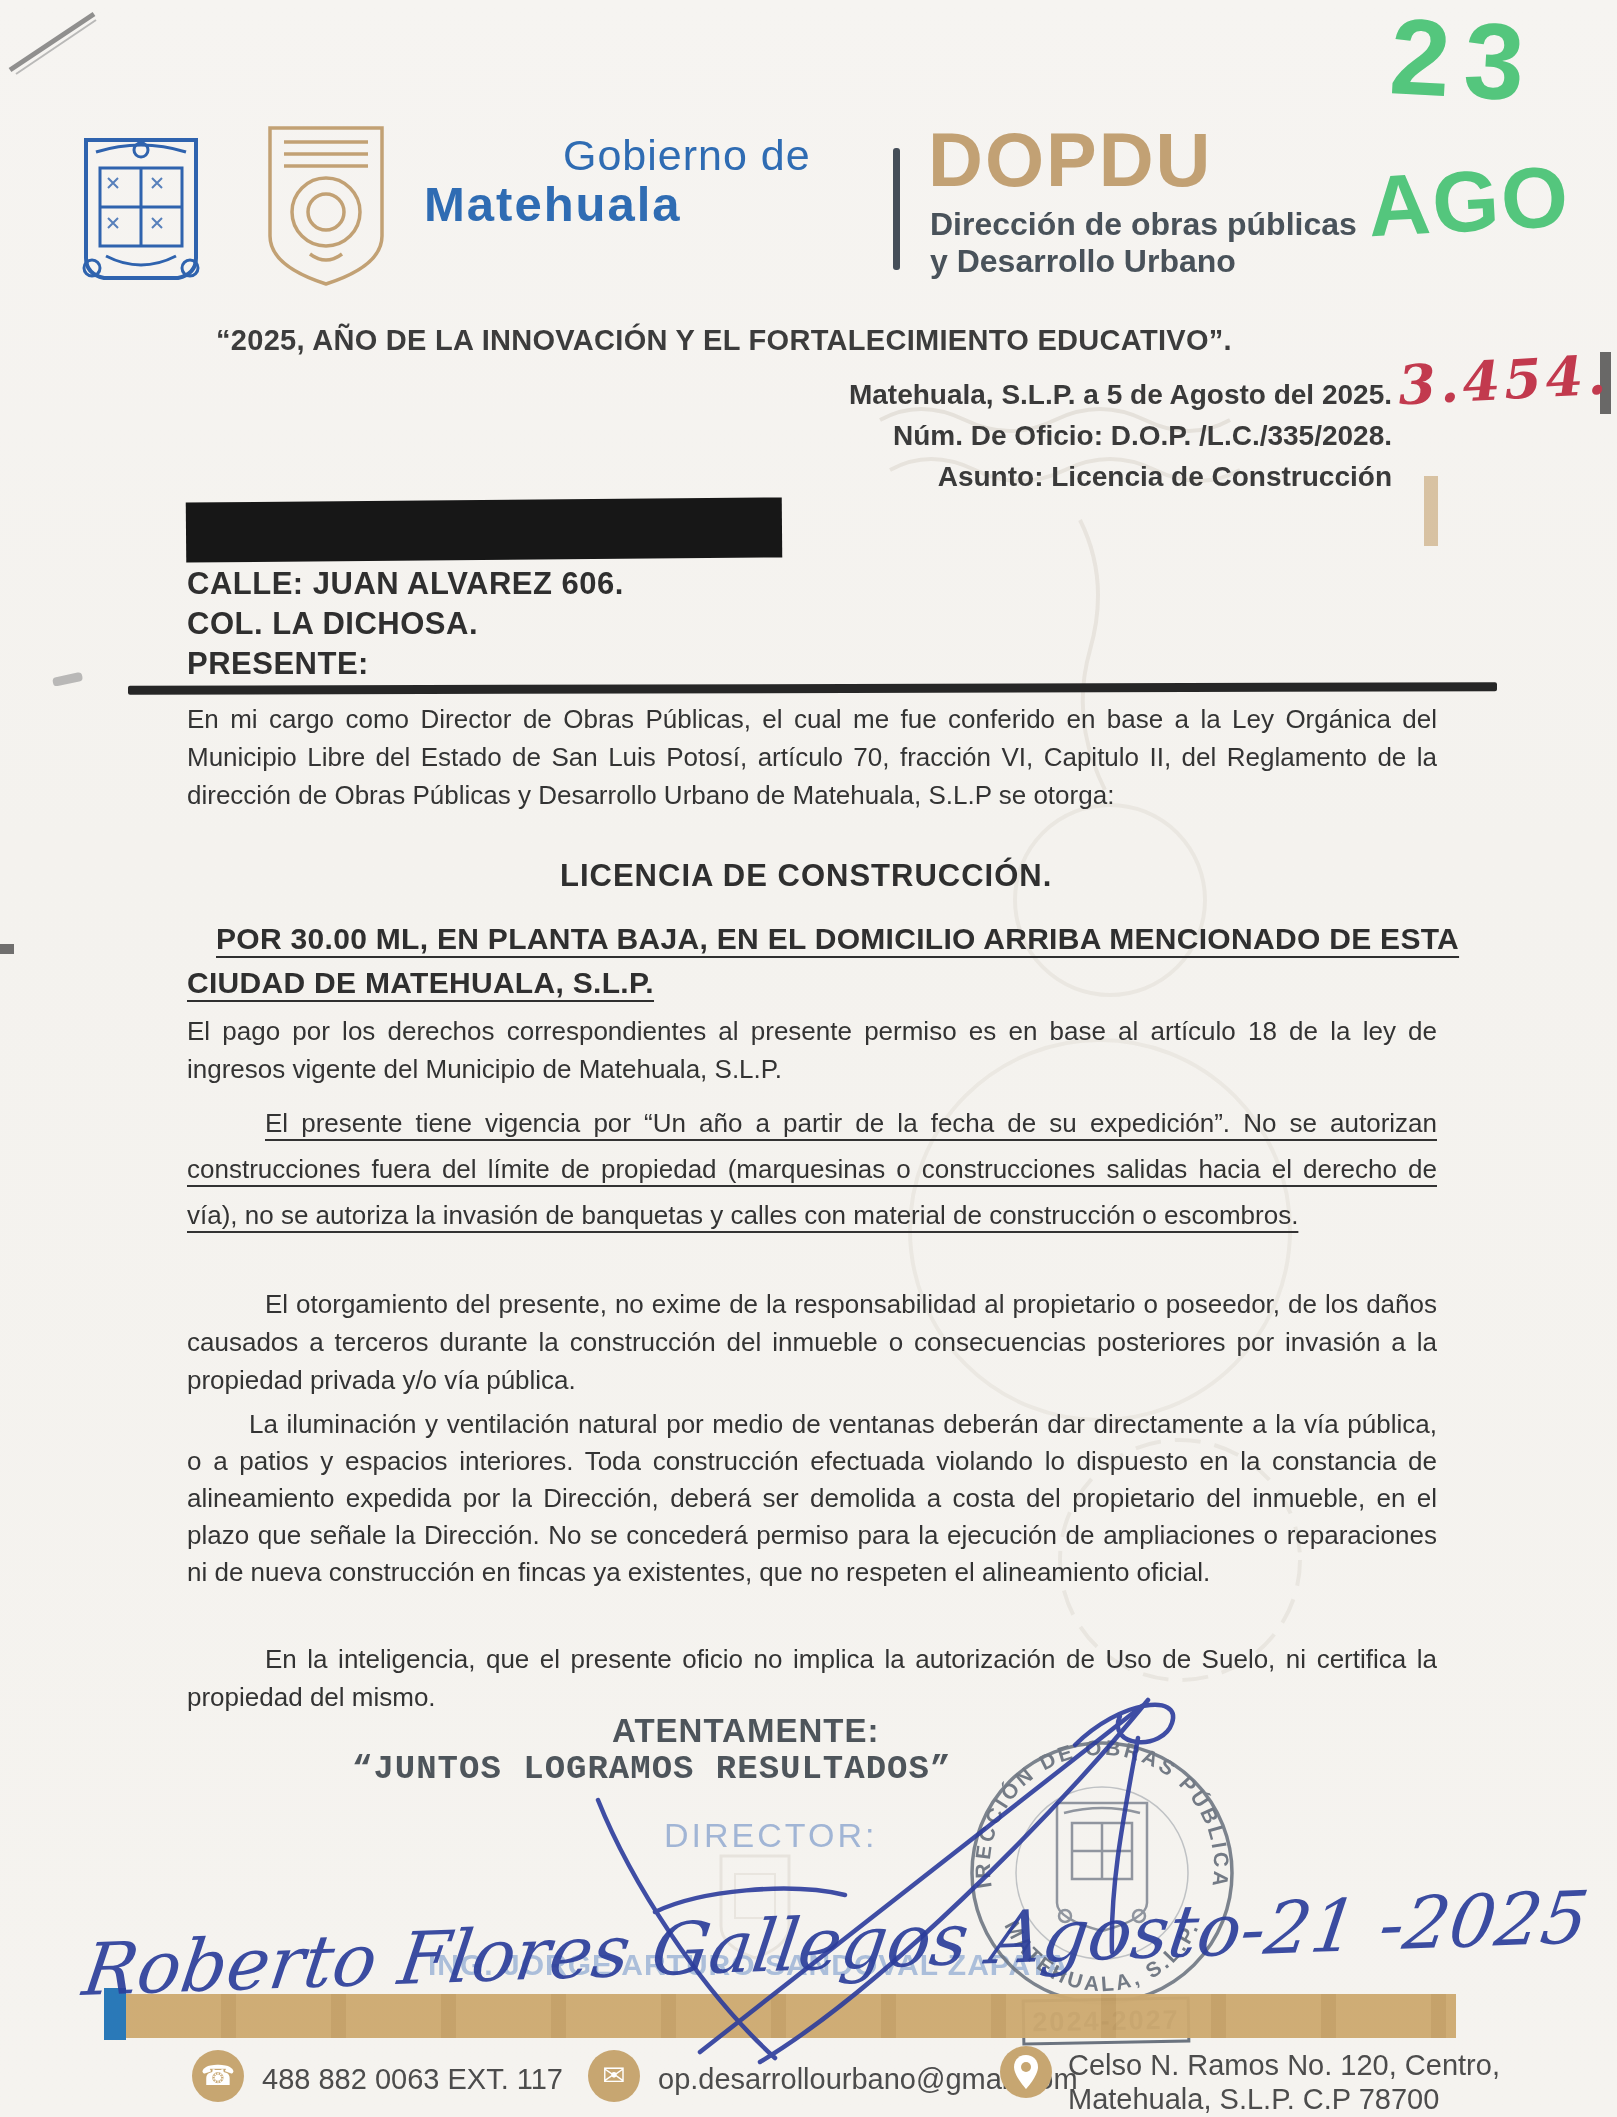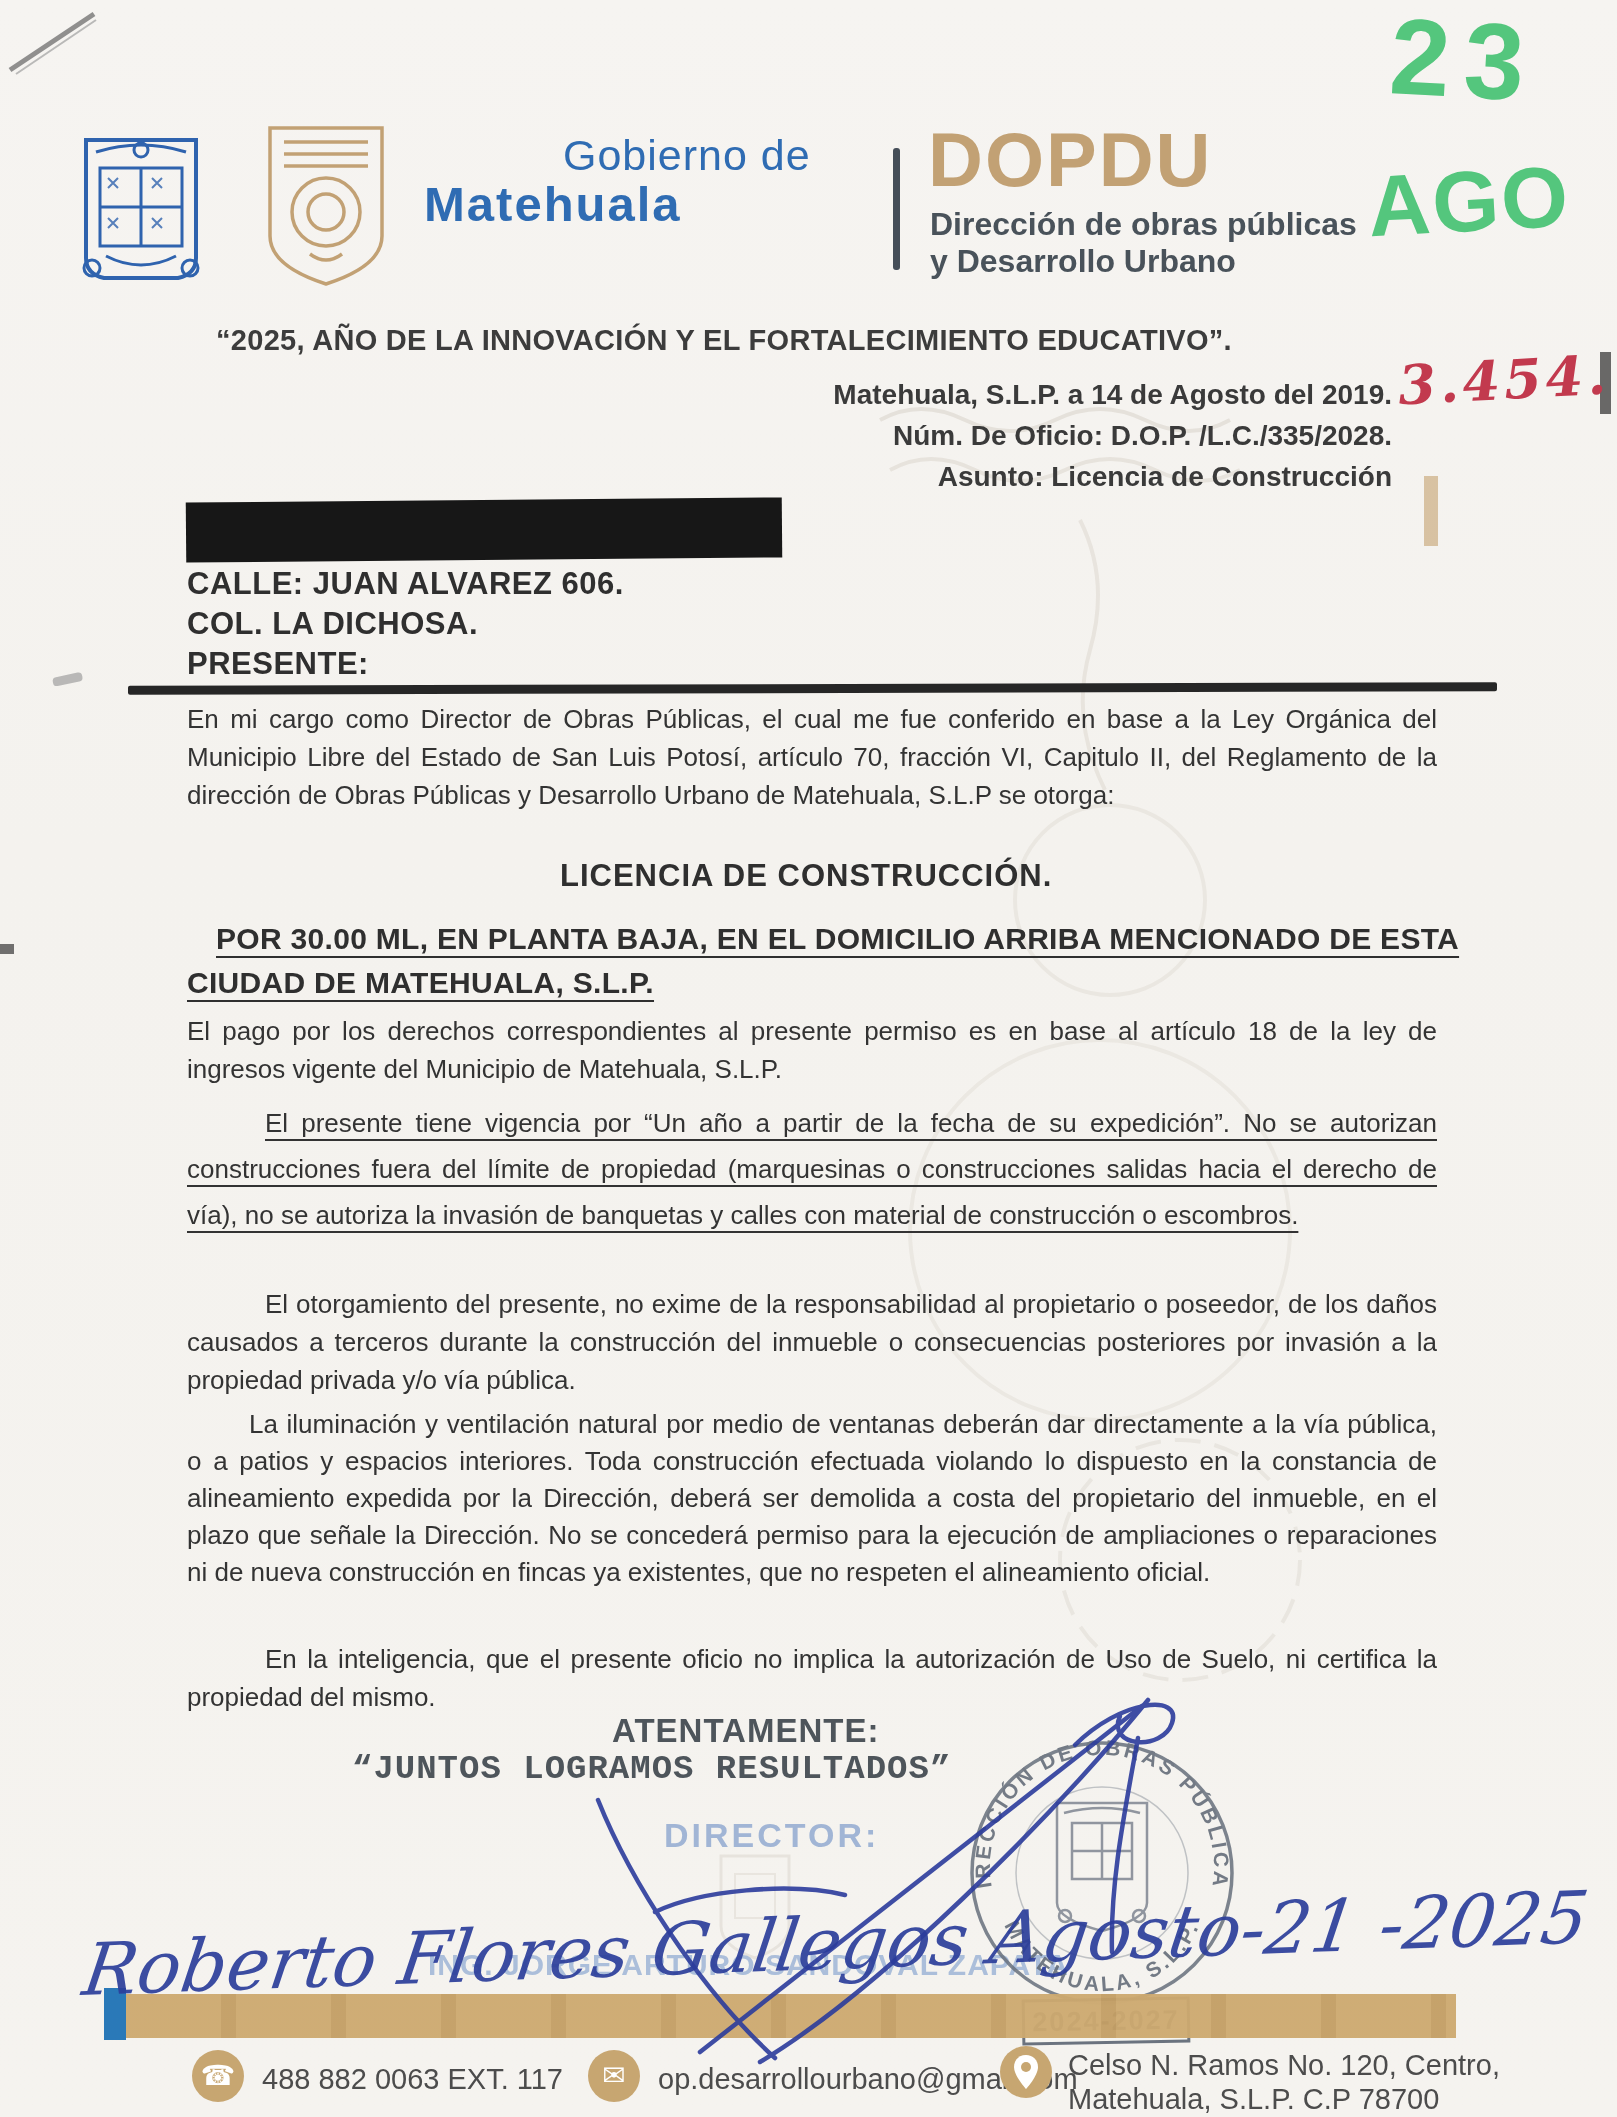--- a/index.html
+++ b/index.html
@@ -21,21 +21,21 @@
   .motto{font-size:29px;font-weight:700;color:#3c3c3c;letter-spacing:.3px;}
   .dateblock{width:700px;text-align:right;font-size:28px;font-weight:700;line-height:41px;color:#3a3a3a;}
   .redact{background:#171717;transform:rotate(-.5deg);}
   .addr{font-size:31px;font-weight:700;color:#2f2f2f;letter-spacing:.5px;}
   .rule{background:#262626;transform:rotate(-.15deg);border-radius:2px;}
   .para{width:1250px;font-size:26px;line-height:38px;text-align:justify;color:#333;}
   .u{ text-decoration:underline;text-decoration-thickness:2px;text-underline-offset:7px;}
   .heading{font-size:31px;font-weight:600;letter-spacing:1px;color:#2f2f2f;}
   .scope{font-size:30px;font-weight:600;color:#2f2f2f;letter-spacing:.3px;}
   .closing{font-size:34px;font-weight:800;color:#4e555b;letter-spacing:1px;}
-  .director{font-size:34px;font-weight:700;color:#93abd1;letter-spacing:3px;opacity:.85;}
+  .director{font-size:34px;font-weight:400;color:#93abd1;letter-spacing:3px;opacity:.85;}
   .dirname{font-size:30px;font-weight:700;color:#a8bcd9;letter-spacing:1px;opacity:.95;}
   
   .green{color:#3ec06e;font-weight:800;opacity:.88;line-height:1;}
   .rednote{color:#c23a4e;font-family:"DejaVu Serif",serif;font-style:italic;font-weight:600;font-size:54px;letter-spacing:4px;}
   .handwrite{
     font-family:"DejaVu Serif",serif;font-style:italic;font-weight:500;
     font-size:72px;color:#2c3e9b;white-space:nowrap;letter-spacing:0px;
     transform:rotate(-2deg) skewX(-10deg);transform-origin:left bottom;opacity:.92;
   }
   
@@ -107,21 +107,21 @@
   <div class="abs acronym" style="left:928px;top:116px;">DOPDU</div>
   <div class="abs dept" style="left:930px;top:206px;">Dirección de obras públicas</div>
   <div class="abs dept" style="left:930px;top:243px;">y Desarrollo Urbano</div>
 
   <div class="abs green" style="left:1390px;top:6px;font-size:108px;transform:rotate(3deg);letter-spacing:14px;">23</div>
   <div class="abs green" style="left:1368px;top:158px;font-size:86px;transform:rotate(-3deg);letter-spacing:2px;">AGO</div>
 
   <div class="abs motto" style="left:216px;top:308px;margin-top:16px;">“2025, AÑO DE LA INNOVACIÓN Y EL FORTALECIMIENTO EDUCATIVO”.</div>
 
   <div class="abs dateblock" style="left:692px;top:374px;">
-    <div>Matehuala, S.L.P. a 14 de Agosto del 2019.</div>
+    <div>Matehuala, S.L.P. a 5 de Agosto del 2025.</div>
     <div>Núm. De Oficio: D.O.P. /L.C./335/2028.</div>
     <div>Asunto: Licencia de Construcción</div>
   </div>
 
   <div class="abs rednote" style="left:1398px;top:348px;transform:rotate(-3deg);">3.454.</div>
 
   <div class="abs redact" style="left:186px;top:500px;width:596px;height:60px;"></div>
   <div class="abs addr" style="left:187px;top:566px;">CALLE: JUAN ALVAREZ 606.</div>
   <div class="abs addr" style="left:187px;top:606px;">COL. LA DICHOSA.</div>
   <div class="abs addr" style="left:187px;top:646px;">PRESENTE:</div>

